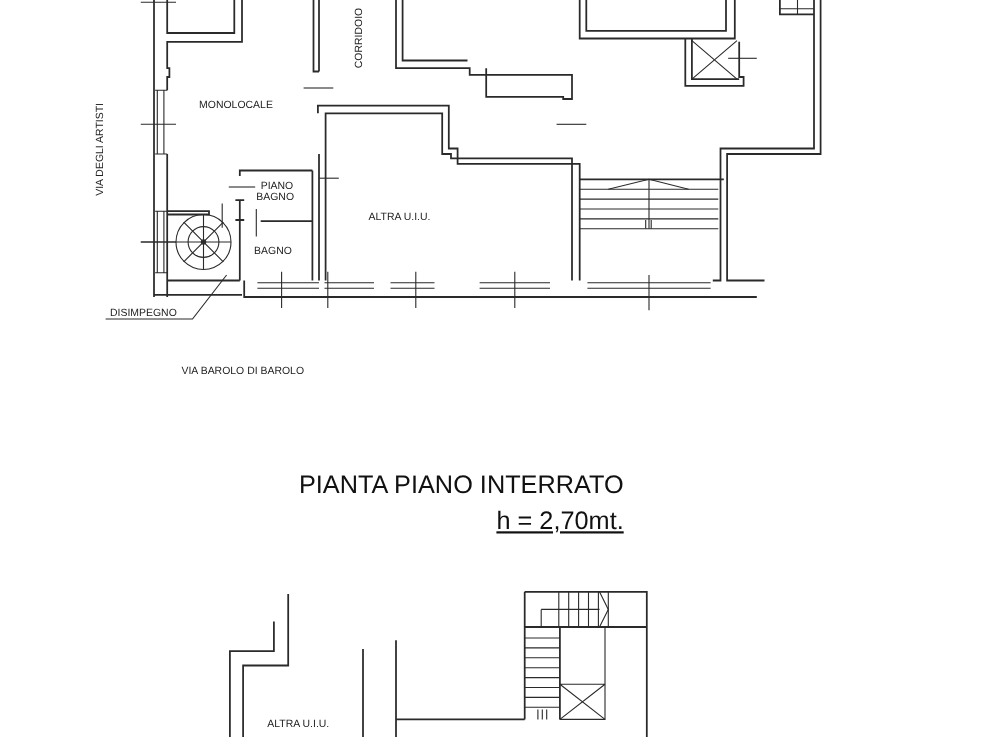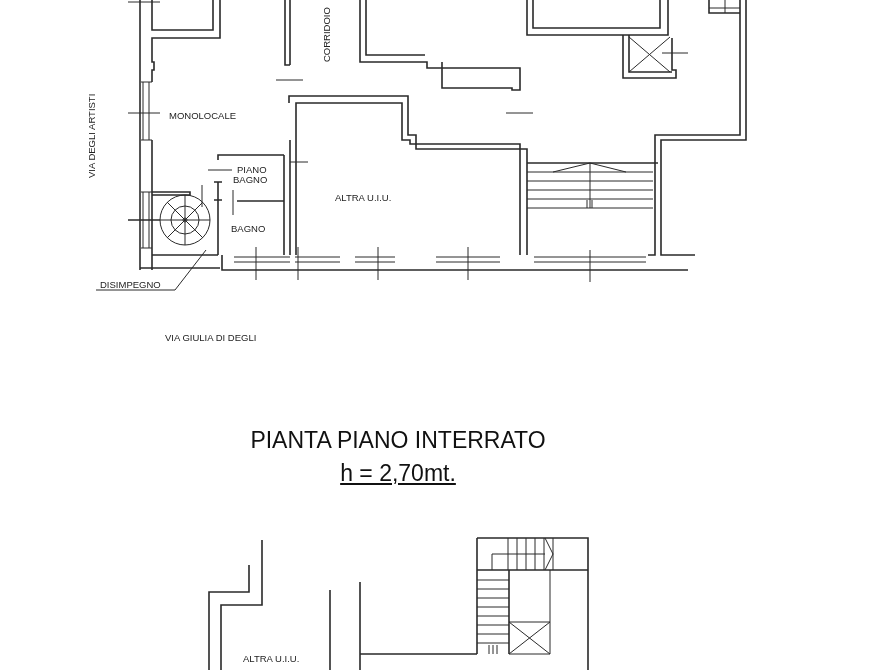--- a/index.html
+++ b/index.html
@@ -2,21 +2,21 @@
 <html><head>
 <meta charset="utf-8">
 <style>
   html, body { margin: 0; padding: 0; background: #ffffff; }
   body { width: 893px; height: 670px; overflow: hidden; position: relative; font-family: "Liberation Sans", sans-serif; }
   #plan { position: absolute; left: 0; top: 0; width: 893px; height: 670px; }
   .w { fill: none; stroke: #2a2a2a; stroke-width: 1.6; }
   .t { fill: none; stroke: #2a2a2a; stroke-width: 1; }
   .lbl { position: absolute; color: #222; font-size: 9.5px; white-space: nowrap; line-height: 1; }
   .vert { transform-origin: left top; transform: rotate(-90deg); }
-  .title { position: absolute; color: #111; font-size: 23px; white-space: nowrap; text-align: center; line-height: 1; }
+  .title { position: absolute; color: #111; font-size: 23px; white-space: nowrap; text-align: right; line-height: 1; }
 </style>
 </head>
 <body>
 
 <svg id="plan" viewBox="0 0 893 670" xmlns="http://www.w3.org/2000/svg">
 
   <g>
 
     <path class="w" d="M140,0 V270"></path>
     <path class="w" d="M152,0 V30 H213 V0"></path>
@@ -101,26 +101,26 @@
     <path class="t" d="M508,538 V570 M517,538 V570 M526,538 V570 M535,538 V570 M544,538 V570 M553,538 V570"></path>
     <path class="t" d="M545,538 L553,554 L545,570"></path>
     <path class="w" d="M509,570 V654"></path>
     <path class="t" d="M477,580 H509 M477,589 H509 M477,598 H509 M477,607 H509 M477,616 H509 M477,625 H509 M477,634 H509 M477,643 H509"></path>
     <path class="t" d="M489,645 V654 M493,645 V654 M497,645 V654"></path>
     <path class="t" d="M550,570 V654 H509"></path>
     <path class="t" d="M509,622 H550 M509,622 L550,654 M550,622 L509,654"></path>
   </g>
 </svg>
 
-<div class="lbl" style="left:169px; top:91px;margin-top:20px;">MONOLOCALE</div>
+<div class="lbl" style="left:181px; top:91px;">MONOLOCALE</div>
 <div class="lbl vert" style="left:322px; top:62px;">CORRIDOIO</div>
 <div class="lbl" style="left:237px; top:165px;">PIANO</div>
 <div class="lbl" style="left:233px; top:175px;">BAGNO</div>
 <div class="lbl" style="left:231px; top:224px;">BAGNO</div>
 <div class="lbl" style="left:335px; top:193px;">ALTRA U.I.U.</div>
 <div class="lbl" style="left:100px; top:280px;text-align:center;">DISIMPEGNO</div>
 <div class="lbl vert" style="left:87px; top:178px;">VIA DEGLI ARTISTI</div>
-<div class="lbl" style="left:165px; top:333px;">VIA GIULIA DI DEGLI</div>
+<div class="lbl" style="left:165px; top:333px;">VIA BAROLO DI BAROLO</div>
 
 <div class="title" style="left:229px; top:429px; width:338px;">PIANTA PIANO INTERRATO</div>
 <div class="title" style="left:229px; top:462px; width:338px;text-decoration:underline;">h = 2,70mt.</div>
 
 <div class="lbl" style="left:243px; top:654px;">ALTRA U.I.U.</div>
 
 </body></html>

